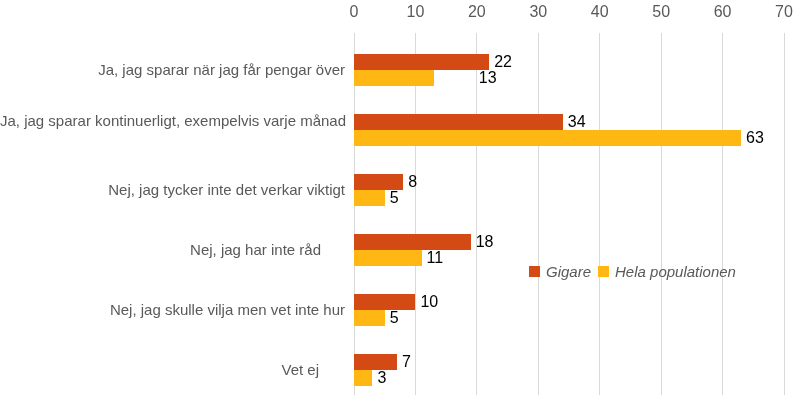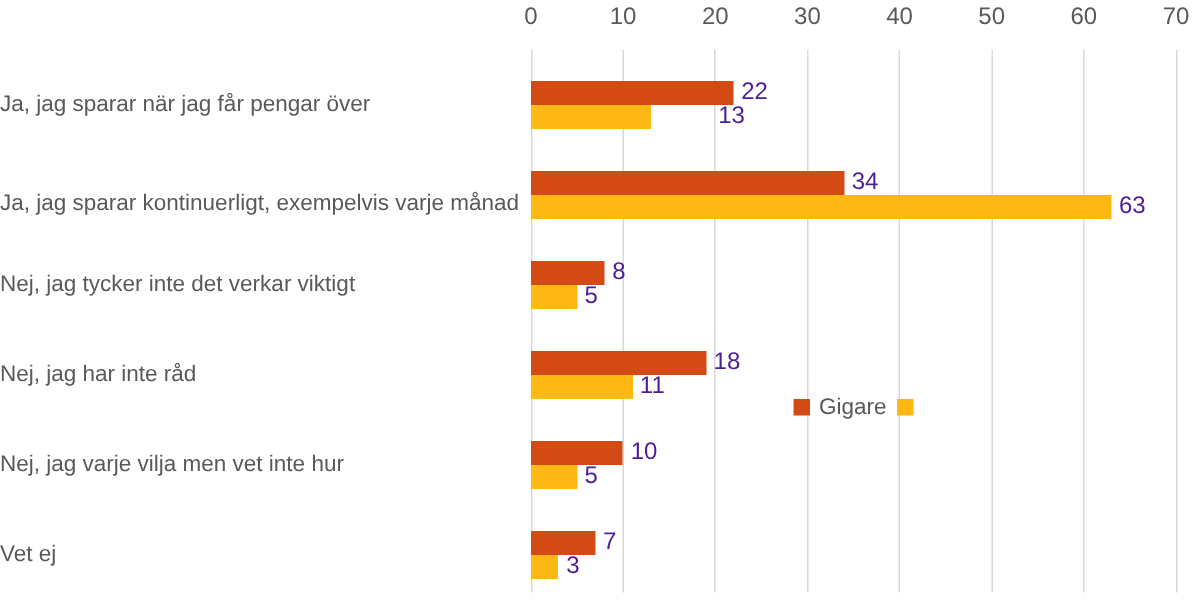--- a/index.html
+++ b/index.html
@@ -22,45 +22,47 @@
   .tick-label {
     position: absolute;
     top: 3px;
     width: 48px;
     text-align: center;
     font-size: 16px;
     color: #595959;
   }
   .cat-label {
     position: absolute;
+    text-align: right;
     font-size: 15px;
     color: #595959;
     line-height: 18px;
     height: 18px;
     white-space: nowrap;
   }
   .bar {
     position: absolute;
     height: 16px;
   }
   .value-label {
     position: absolute;
     height: 16px;
     line-height: 16px;
     font-size: 16px;
-    color: #4c1d95;
+    color: #000000;
     white-space: nowrap;
   }
   .legend {
     position: absolute;
     left: 529px;
     top: 263px;
     display: flex;
     align-items: center;
     gap: 7px;
+    font-style: italic;
   }
   .legend-item {
     display: flex;
     align-items: center;
     gap: 6px;
   }
   .legend-swatch {
     width: 11px;
     height: 11px;
     display: inline-block;
@@ -114,28 +116,29 @@
       <div class="value-label" style="left: 420.429px; top: 294px;">10</div>
       <div class="bar" style="left: 354px; top: 310px; width: 30.7143px; background: rgb(255, 183, 19);"></div>
       <div class="value-label" style="left: 389.714px; top: 310px;">5</div>
       <div class="bar" style="left: 354px; top: 354px; width: 43px; background: rgb(211, 74, 21);"></div>
       <div class="value-label" style="left: 402px; top: 354px;">7</div>
       <div class="bar" style="left: 354px; top: 370px; width: 18.4286px; background: rgb(255, 183, 19);"></div>
       <div class="value-label" style="left: 377.429px; top: 370px;">3</div>
     </div>
   <div id="yaxis">
       <div class="cat-label" style="left: 0px; width: 345px; top: 61px;">Ja, jag sparar när jag får pengar över</div>
-      <div class="cat-label" style="left: 0px; width: 287px; top: 127px;">Ja, jag sparar kontinuerligt, exempelvis varje månad</div>
+      <div class="cat-label" style="left: 0px; width: 287px; top: 112px;">Ja, jag sparar kontinuerligt, exempelvis varje månad</div>
       <div class="cat-label" style="left: 0px; width: 345px; top: 181px;">Nej, jag tycker inte det verkar viktigt</div>
       <div class="cat-label" style="left: 0px; width: 321px; top: 241px;">Nej, jag har inte råd</div>
-      <div class="cat-label" style="left: 0px; width: 345px; top: 301px;">Nej, jag varje vilja men vet inte hur</div>
+      <div class="cat-label" style="left: 0px; width: 345px; top: 301px;">Nej, jag skulle vilja men vet inte hur</div>
       <div class="cat-label" style="left: 0px; width: 319px; top: 361px;">Vet ej</div>
     </div>
   <div class="legend" id="legend">
       <div class="legend-item">
         <div class="legend-swatch" style="background: rgb(211, 74, 21);"></div>
         <div class="legend-label">Gigare</div>
       </div>
       <div class="legend-item">
         <div class="legend-swatch" style="background: rgb(255, 183, 19);"></div>
+        <div class="legend-label">Hela populationen</div>
       </div>
     </div>
 </div>
 
 </body></html>

